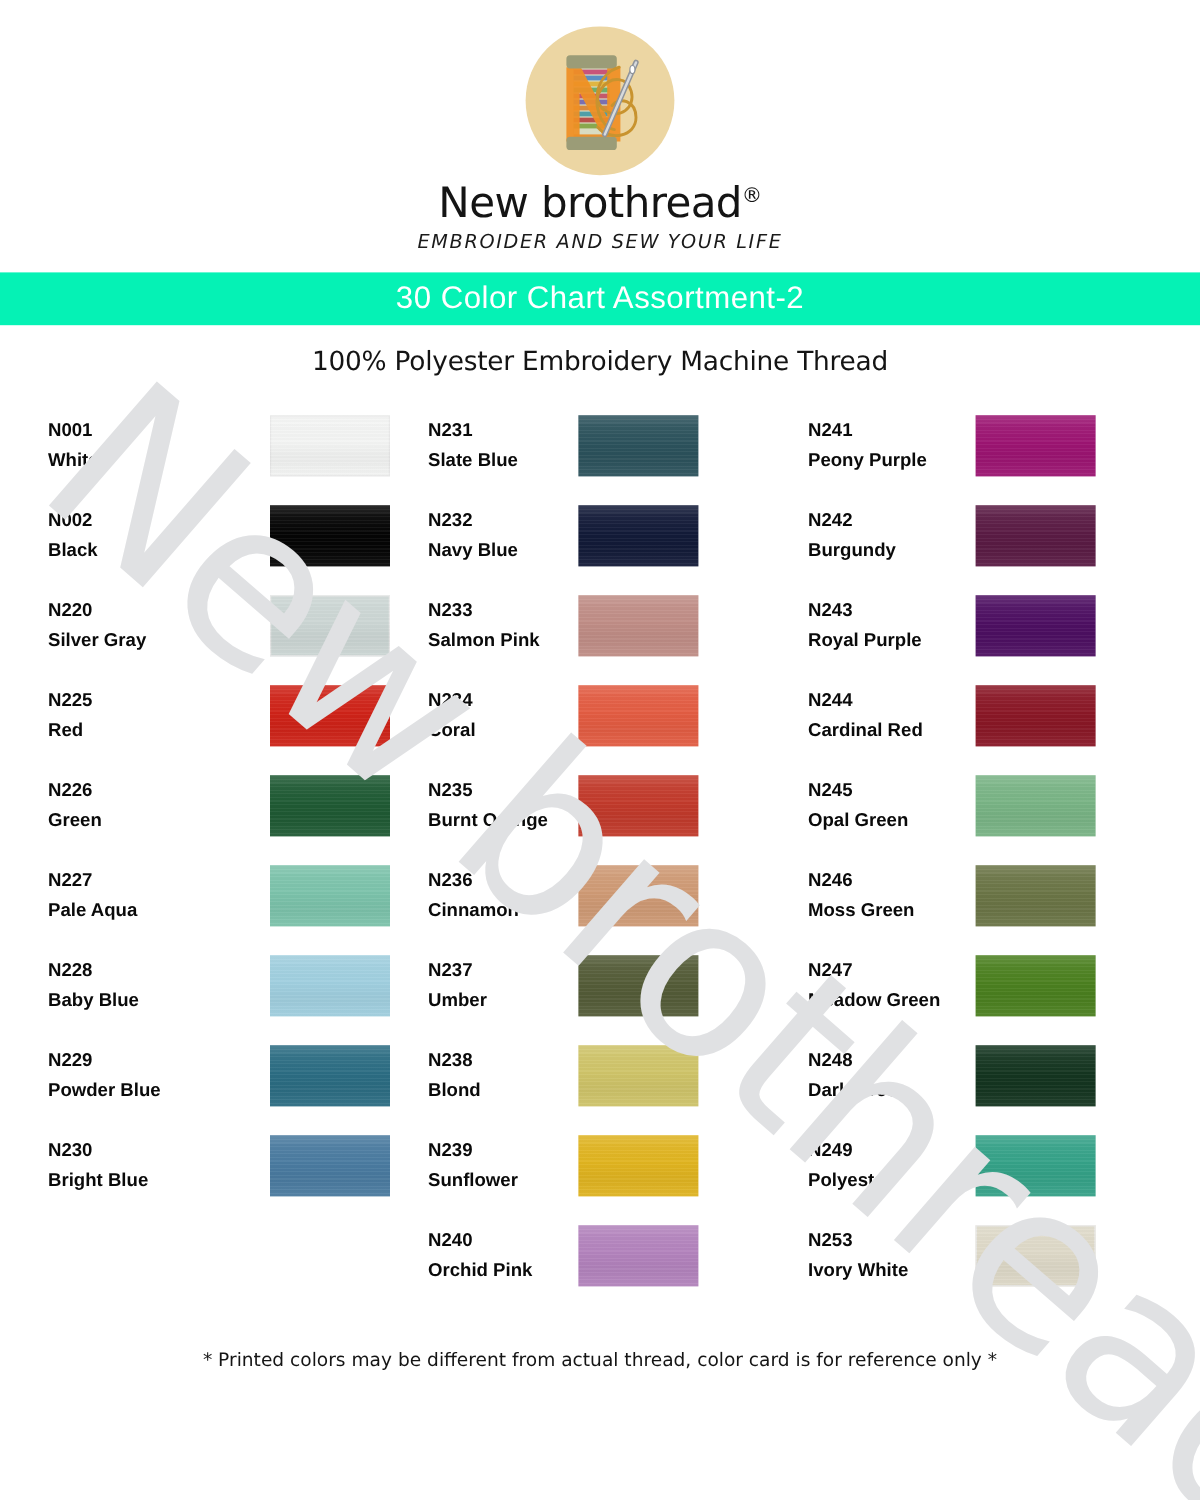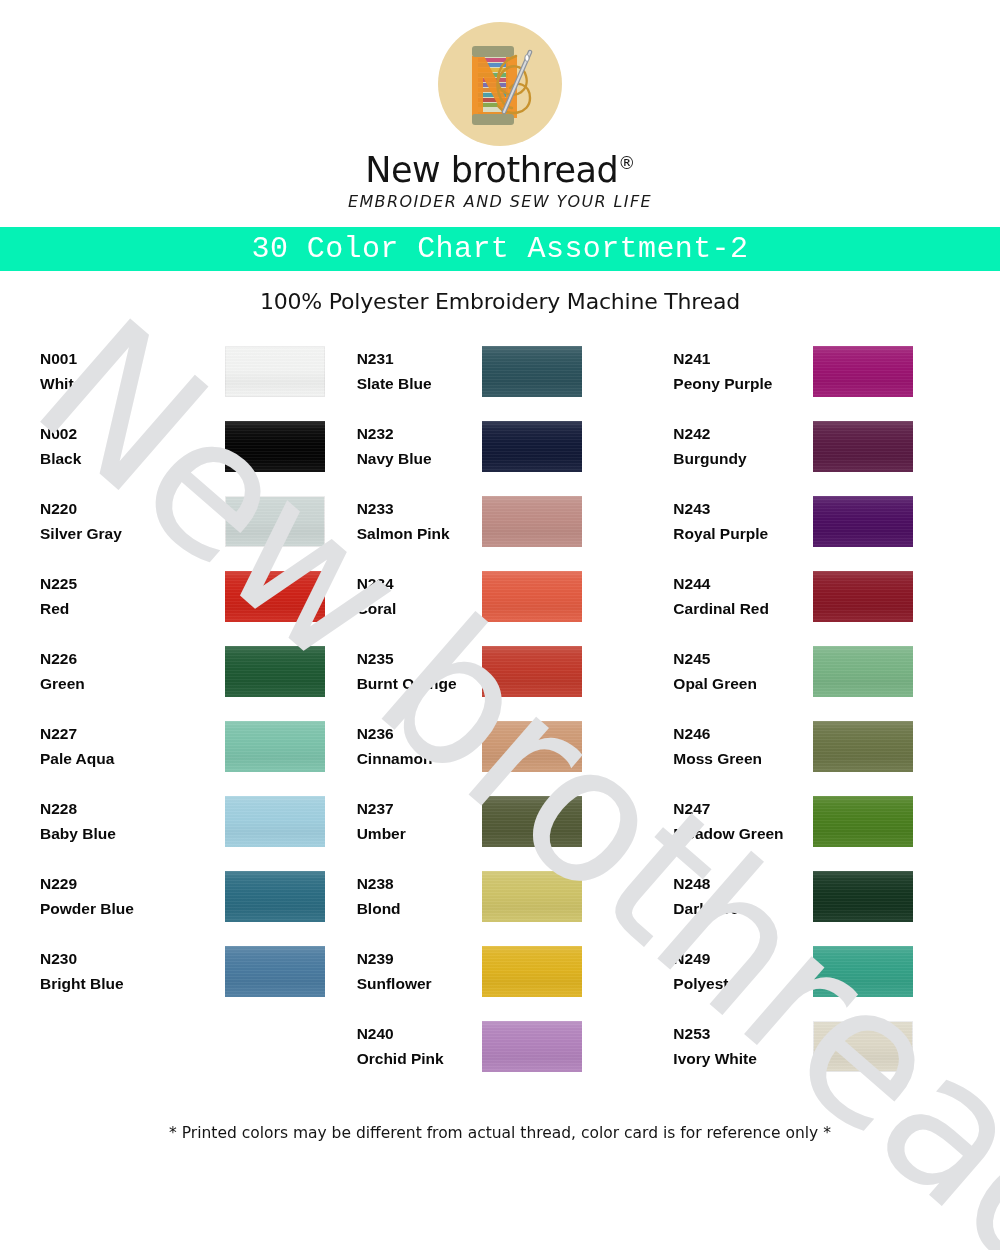--- a/index.html
+++ b/index.html
@@ -103,22 +103,22 @@
     z-index: 2;
     margin-top: 16px;
     width: 100%;
     height: 44px;
     background: #05f2b5;
     display: flex;
     align-items: center;
     justify-content: center;
   }
   .banner-title {
-    font-family: Liberation Mono, monospace;
-    font-size: 30px;
+    font-family: Liberation Sans, sans-serif;
+    font-size: 26px;
     font-weight: 400;
     color: #ffffff;
     letter-spacing: 0.4px;
   }
 
   .subtitle {
     position: relative;
     z-index: 2;
     text-align: center;
     margin-top: 18px;

